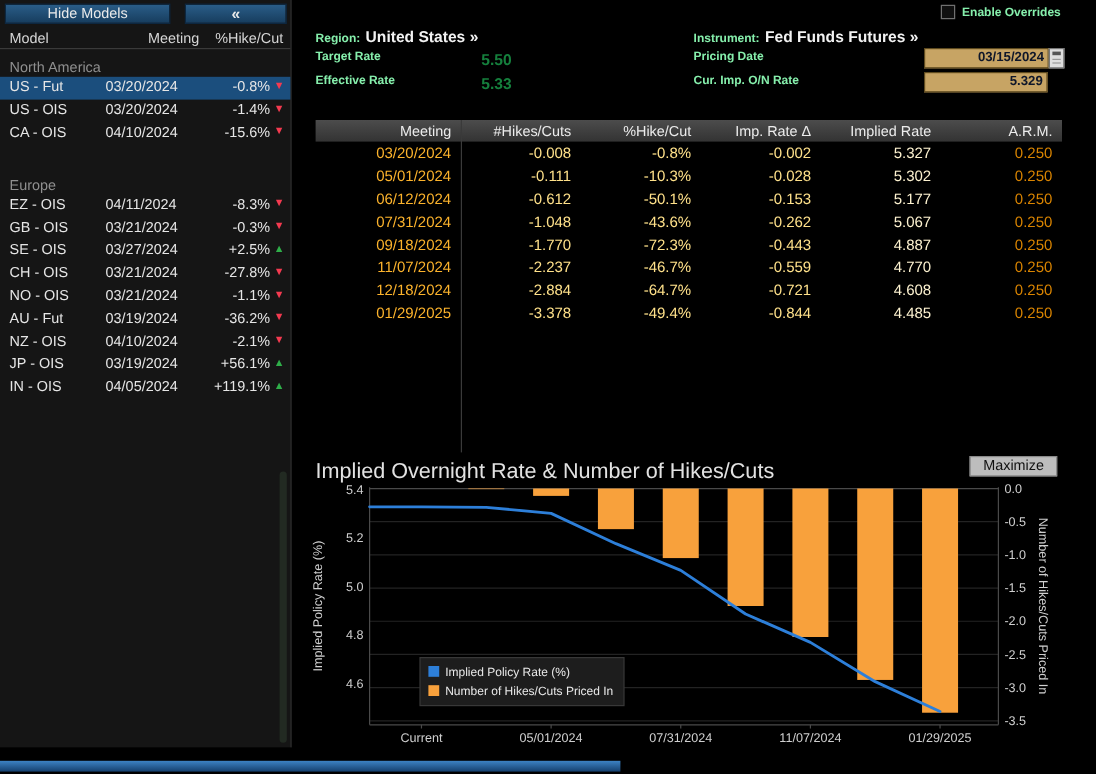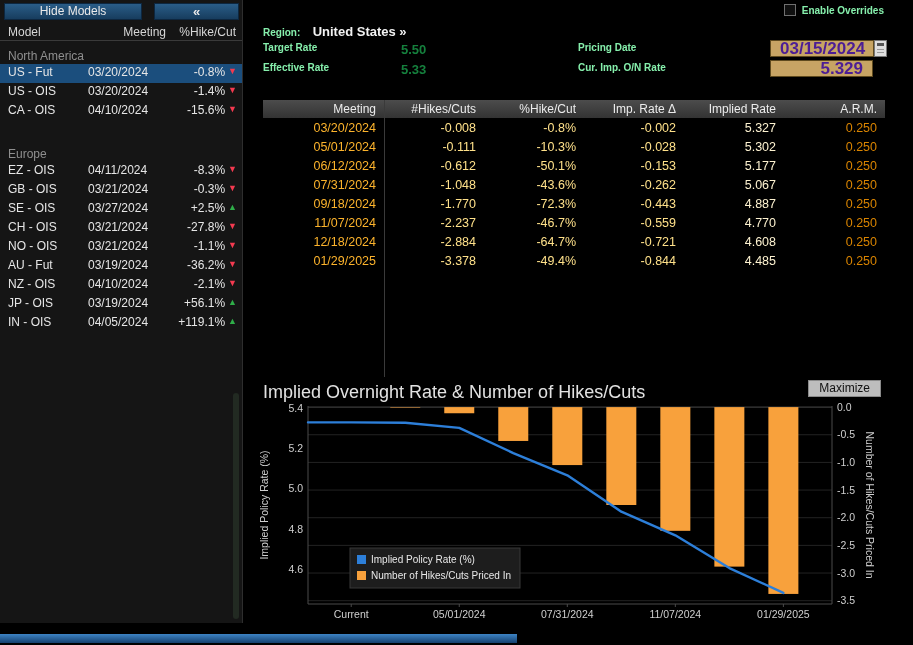--- a/index.html
+++ b/index.html
@@ -26,23 +26,23 @@
   #panel-scrollbar{position:absolute;right:3px;top:393px;width:6px;height:226px;background:#222a22;border-radius:3px}
 
   
   #right-pane{position:absolute;left:244px;top:0;width:669px;height:623px;background:#000}
   .abs{position:absolute}
   .lbl{color:#86efac;font-weight:bold;font-size:10px}
   .val{color:#f2f2f2;font-weight:bold;font-size:13px}
   #overrides{top:4px;right:29px;display:flex;align-items:center;gap:6px;cursor:pointer}
   #overrides .cb{width:12px;height:12px;background:#101010;border:1px solid #707070;display:inline-block}
   .pairrow{white-space:nowrap}
-  .pairrow .val{margin-left:8px}
+  .pairrow .val{}
   .fixval{font-weight:bold;font-size:13px;color:#15803d}
-  .field{background:#c7a464;color:#4c1d95;font-weight:bold;font-size:17px;text-align:right;padding:1px 9px;border:1px solid #5e4a1e;height:17px;line-height:13px}
+  .field{background:#c7a464;color:#0f172a;font-weight:bold;font-size:11px;text-align:right;padding:1px 3px;border:1px solid #5e4a1e;height:17px;line-height:13px}
   #calendar-icon{left:630px;top:40px;width:13px;height:17px;background:#dedede;border:1px solid #777;cursor:pointer}
   #calendar-icon::before{content:"";position:absolute;left:2px;right:2px;top:2px;height:3px;background:#555}
   #calendar-icon::after{content:"";position:absolute;left:2px;right:2px;top:8px;height:1px;background:#999;box-shadow:0 3px 0 #999}
 
   
   #rates-table{position:absolute;left:19px;top:100px;width:622px;height:277px}
   .thead{display:grid;grid-template-columns:121px 100px 100px 100px 100px 101px;height:18px;background:linear-gradient(#4c4c4c,#333);align-items:center;font-size:12px;color:#ececec}
   .thead span{text-align:right;padding-right:8px}
   .trow{display:grid;grid-template-columns:121px 100px 100px 100px 100px 101px;height:19px;align-items:center;font-size:12.5px}
   .trow span{text-align:right;padding-right:8px}
@@ -181,20 +181,24 @@
   <main id="right-pane">
 
     <div id="overrides" class="abs lbl">
       <span class="cb"></span>
       <span>Enable Overrides</span>
     </div>
 
     <div class="abs pairrow" style="left:19px;top:22px">
       <span class="lbl">Region:</span>
       <span class="val">United States »</span>
+    </div>
+    <div class="abs pairrow" style="left:334px;top:22px">
+      <span class="lbl">Instrument:</span>
+      <span class="val">Fed Funds Futures »</span>
     </div>
 
     <span class="abs lbl" style="left:19px;top:42px">Target Rate</span>
     <span class="abs fixval" style="left:157px;top:42px">5.50</span>
     <span class="abs lbl" style="left:19px;top:62px">Effective Rate</span>
     <span class="abs fixval" style="left:157px;top:62px">5.33</span>
 
     <span class="abs lbl" style="left:334px;top:42px">Pricing Date</span>
     <div class="abs field" style="left:526px;top:40px;width:104px">03/15/2024</div>
     <div class="abs" id="calendar-icon"></div>

